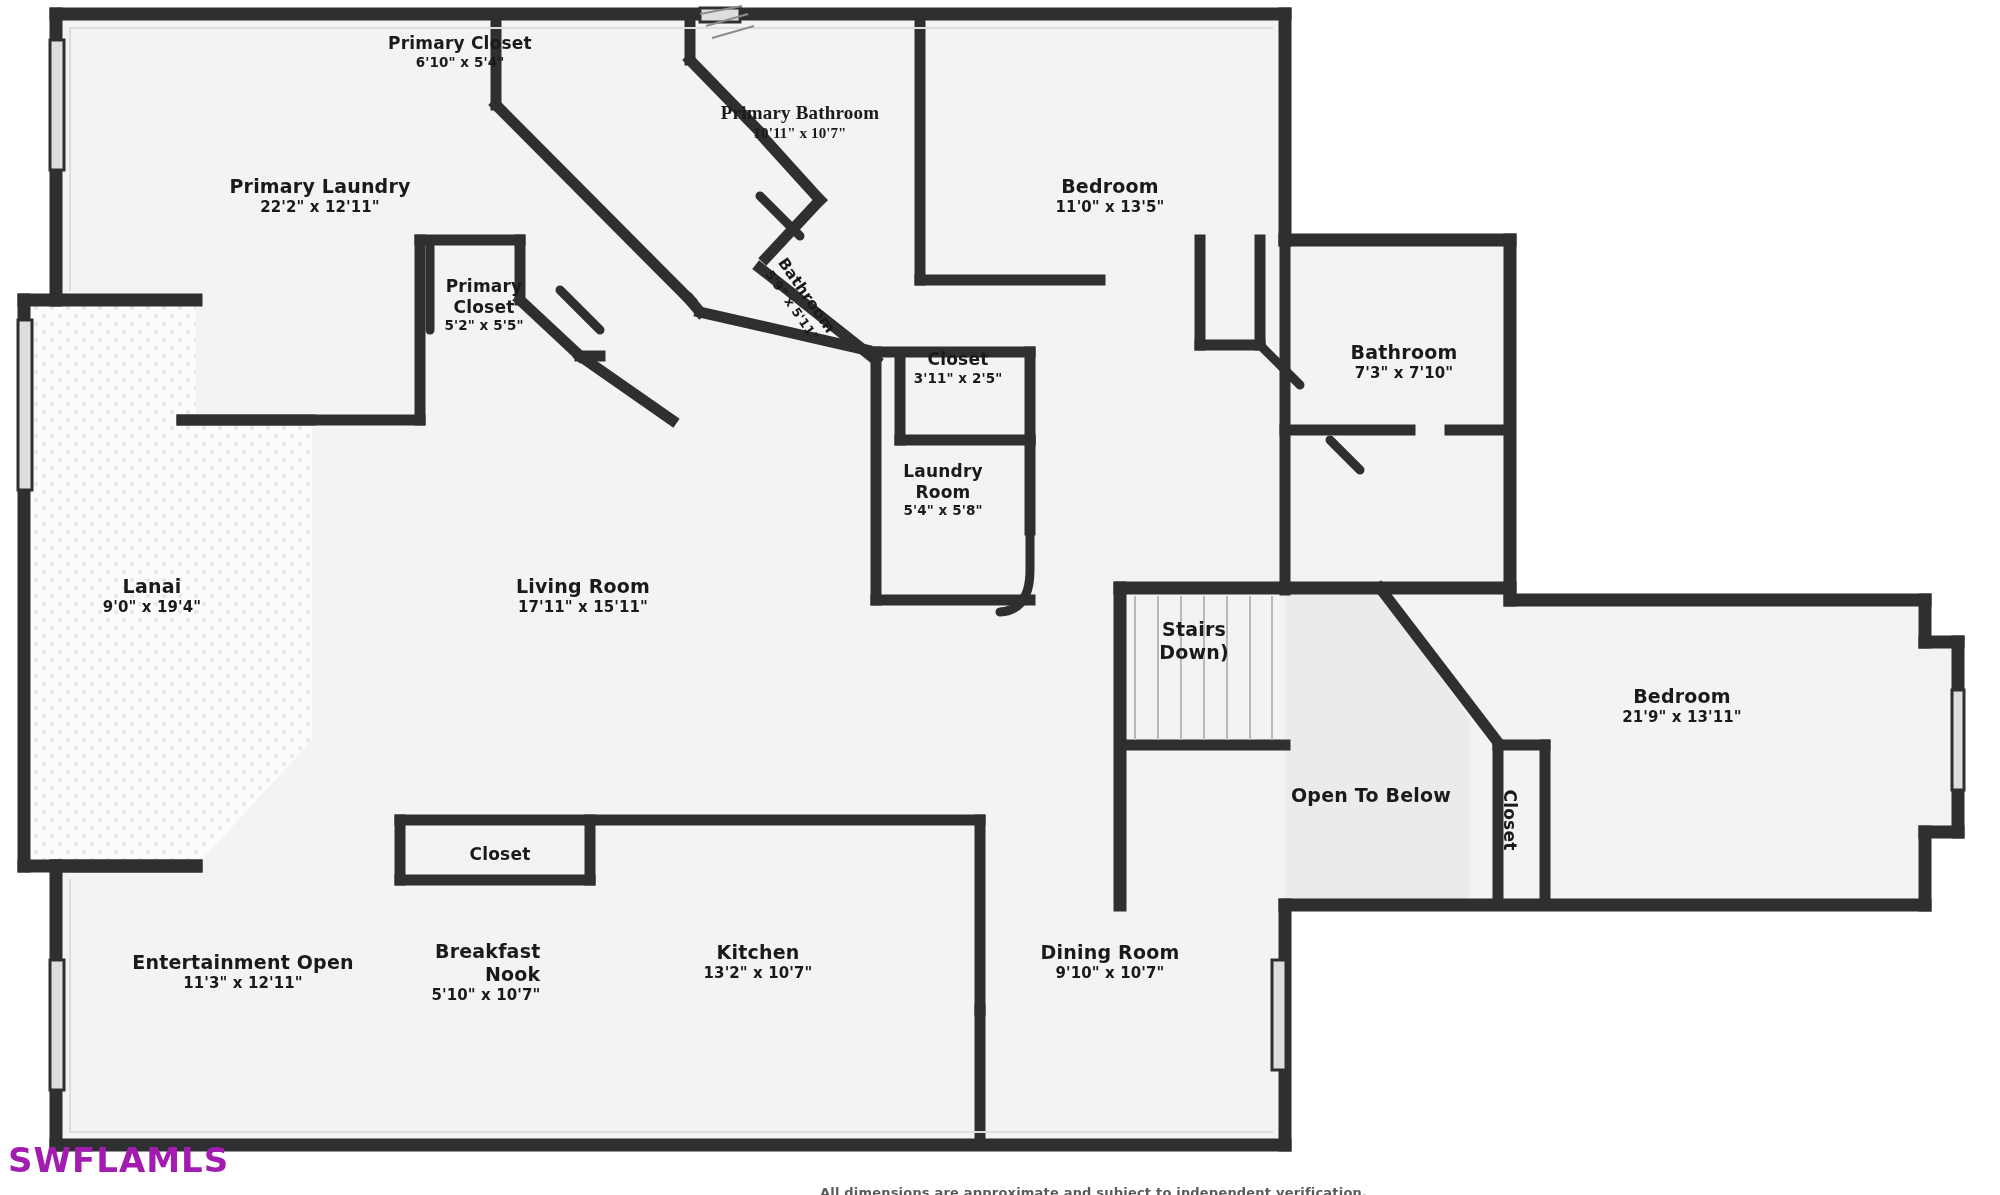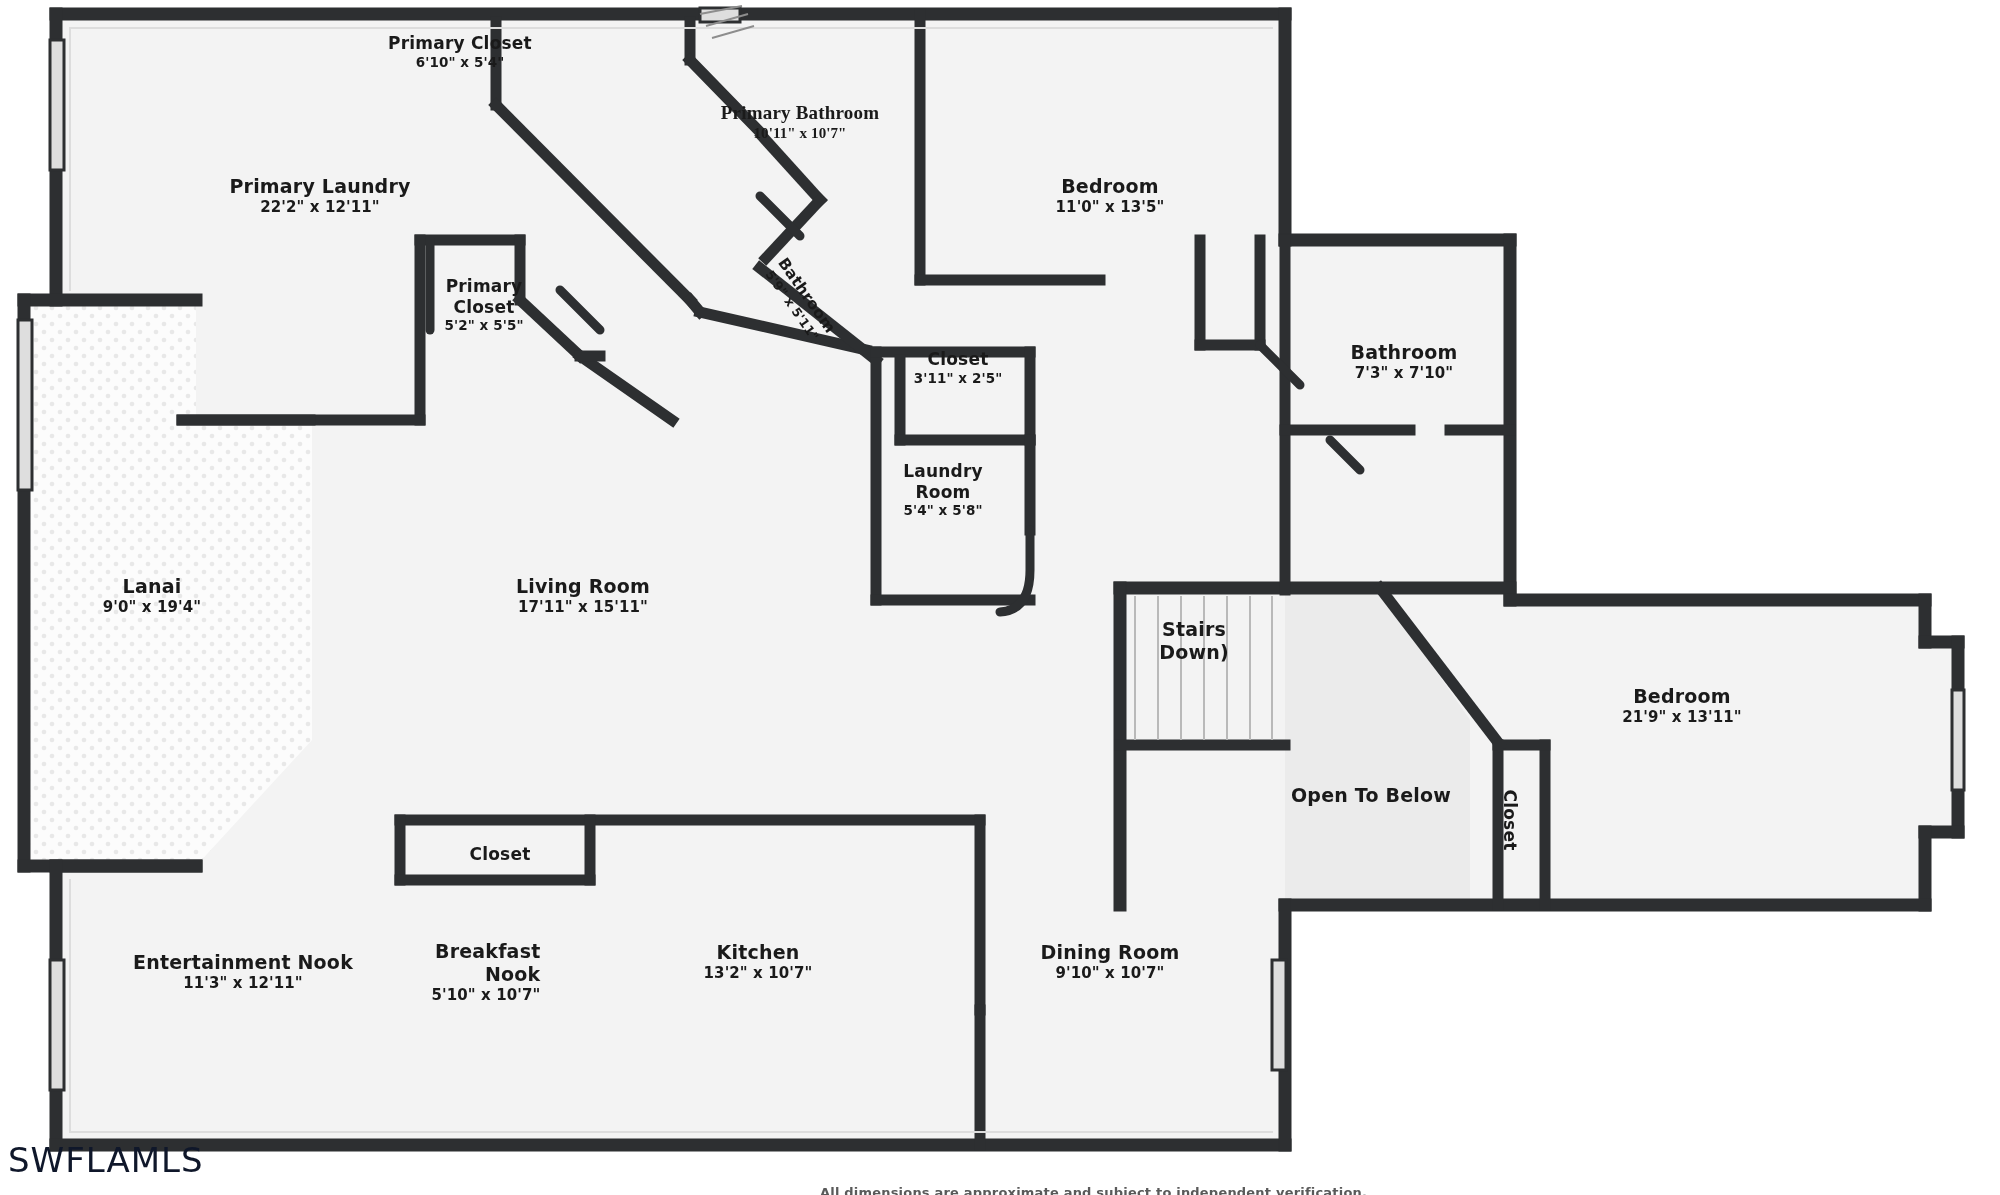--- a/index.html
+++ b/index.html
@@ -9,21 +9,21 @@
   .label{position:absolute;text-align:center;color:#1a1a1a;
          font-weight:bold;line-height:1.22;white-space:nowrap;
          pointer-events:none;}
   .label .nm{font-size:19px;letter-spacing:.2px;}
   .label .dim{font-size:15px;letter-spacing:.1px;}
   .label.small .nm{font-size:17px;}
   .label.small .dim{font-size:13.5px;}
   .label.tiny .nm{font-size:15.5px;}
   .label.tiny .dim{font-size:12.5px;}
   .wm{position:absolute;left:8px;top:1140px;font-size:34px;
-      font-weight:normal;letter-spacing:1px;color:#0f172a;
+      font-weight:bold;letter-spacing:1px;color:#a21caf;
       font-family:"DejaVu Sans","Liberation Sans",sans-serif;}
   .disc{position:absolute;left:820px;top:1172px;font-size:13px;
         color:#5a5a5a;font-weight:bold;letter-spacing:.2px;margin-top:13px;}
 </style>
 </head>
 <body>
 
 <svg id="plan" viewBox="0 0 2000 1195" xmlns="http://www.w3.org/2000/svg">
   <defs>
     <pattern id="lanaiDots" width="16" height="16" patternUnits="userSpaceOnUse">
@@ -257,19 +257,19 @@
     <div class="label" style="left: 1110px; top: 962px; transform: translate(-50%, -50%); text-align: center;">
       <div class="nm">Dining Room</div>
       <div class="dim">9'10" x 10'7"</div>
     </div>
     <div class="label" style="left: 486px; top: 972px; transform: translate(-50%, -50%);">
       <div class="nm" style="white-space: pre-line; text-align: right;">Breakfast
 Nook</div>
       <div class="dim">5'10" x 10'7"</div>
     </div>
     <div class="label" style="left: 243px; top: 972px; transform: translate(-50%, -50%);">
-      <div class="nm">Entertainment Nook</div>
+      <div class="nm">Entertainment Open</div>
       <div class="dim">11'3" x 12'11"</div>
     </div>
   </div>
 
 <div class="wm">SWFLAMLS</div>
 <div class="disc">All dimensions are approximate and subject to independent verification.</div>
 
 </body></html>

